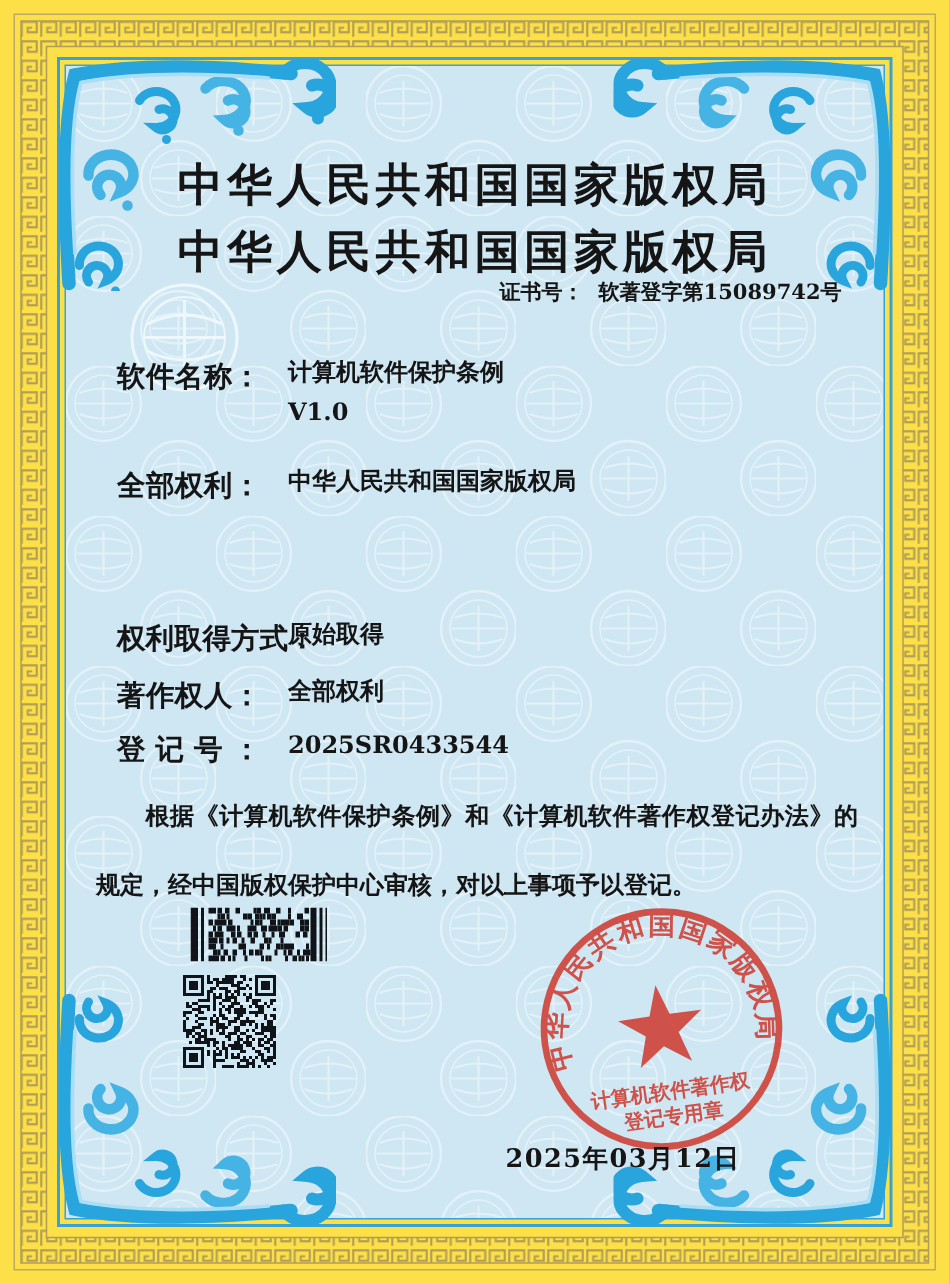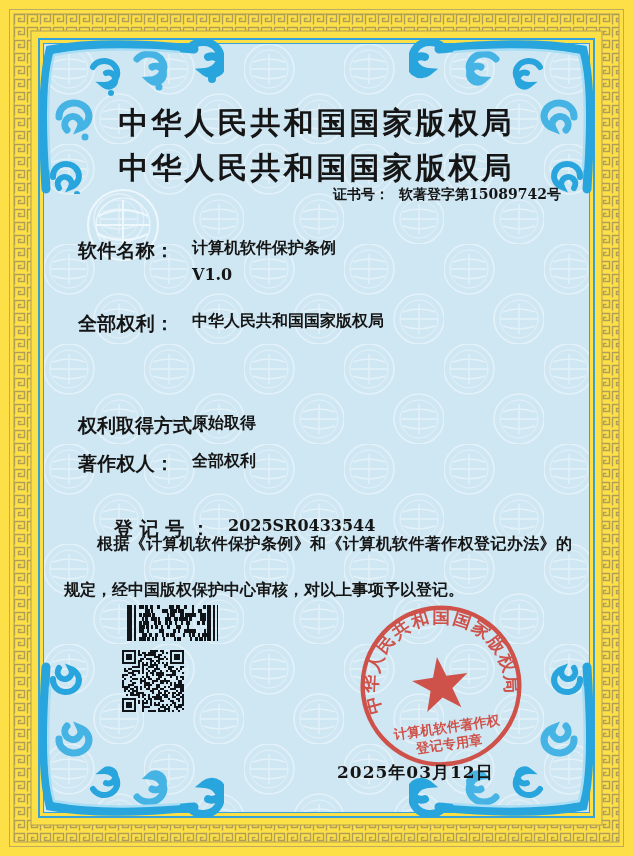--- a/index.html
+++ b/index.html
@@ -26,21 +26,21 @@
   .title{position:absolute;left:0;width:633px;text-align:center;font-weight:bold;
          font-size:30px;letter-spacing:3px;white-space:nowrap;}
   .title1{top:103px;}
   .title2{top:148px;}
   .certline{position:absolute;top:186px;right:72px;font-size:14px;font-weight:bold;white-space:nowrap;margin-left:34px;}
   .certline .lbl{margin-right:10px;}
   .field-row{position:absolute;left:78px;white-space:nowrap;font-weight:bold;font-size:16px;}
   .field-label{display:inline-block;width:96px;font-size:19px;text-align:justify;text-align-last:justify;vertical-align:bottom;}
   .field-value{position:absolute;left:114px;top:0;font-size:16px;white-space:nowrap;}
   .row-name{top:238px;} .row-version{top:265px;} .row-owner{top:311px;}
-  .row-acquire{top:413px;} .row-scope{top:451px;} .row-regno{top:516px;margin-left:36px;}
+  .row-acquire{top:413px;} .row-scope{top:451px;} .row-regno{top:487px;}
   .statement{position:absolute;left:64px;top:521px;width:508px;
              font-size:16px;font-weight:bold;line-height:46px;
              text-indent:33px;text-align:justify;}
   .barcode{position:absolute;left:127px;top:605px;}
   .qrcode{position:absolute;left:122px;top:650px;}
   .seal{position:absolute;left:352px;top:597px;width:178px;height:178px;}
   .issue-date{position:absolute;left:337px;top:761px;width:205px;text-align:left;
               font-size:17px;font-weight:bold;letter-spacing:1px;white-space:nowrap;}
   .big-emblem{position:absolute;left:84px;top:186px;pointer-events:none;}
 </style>

